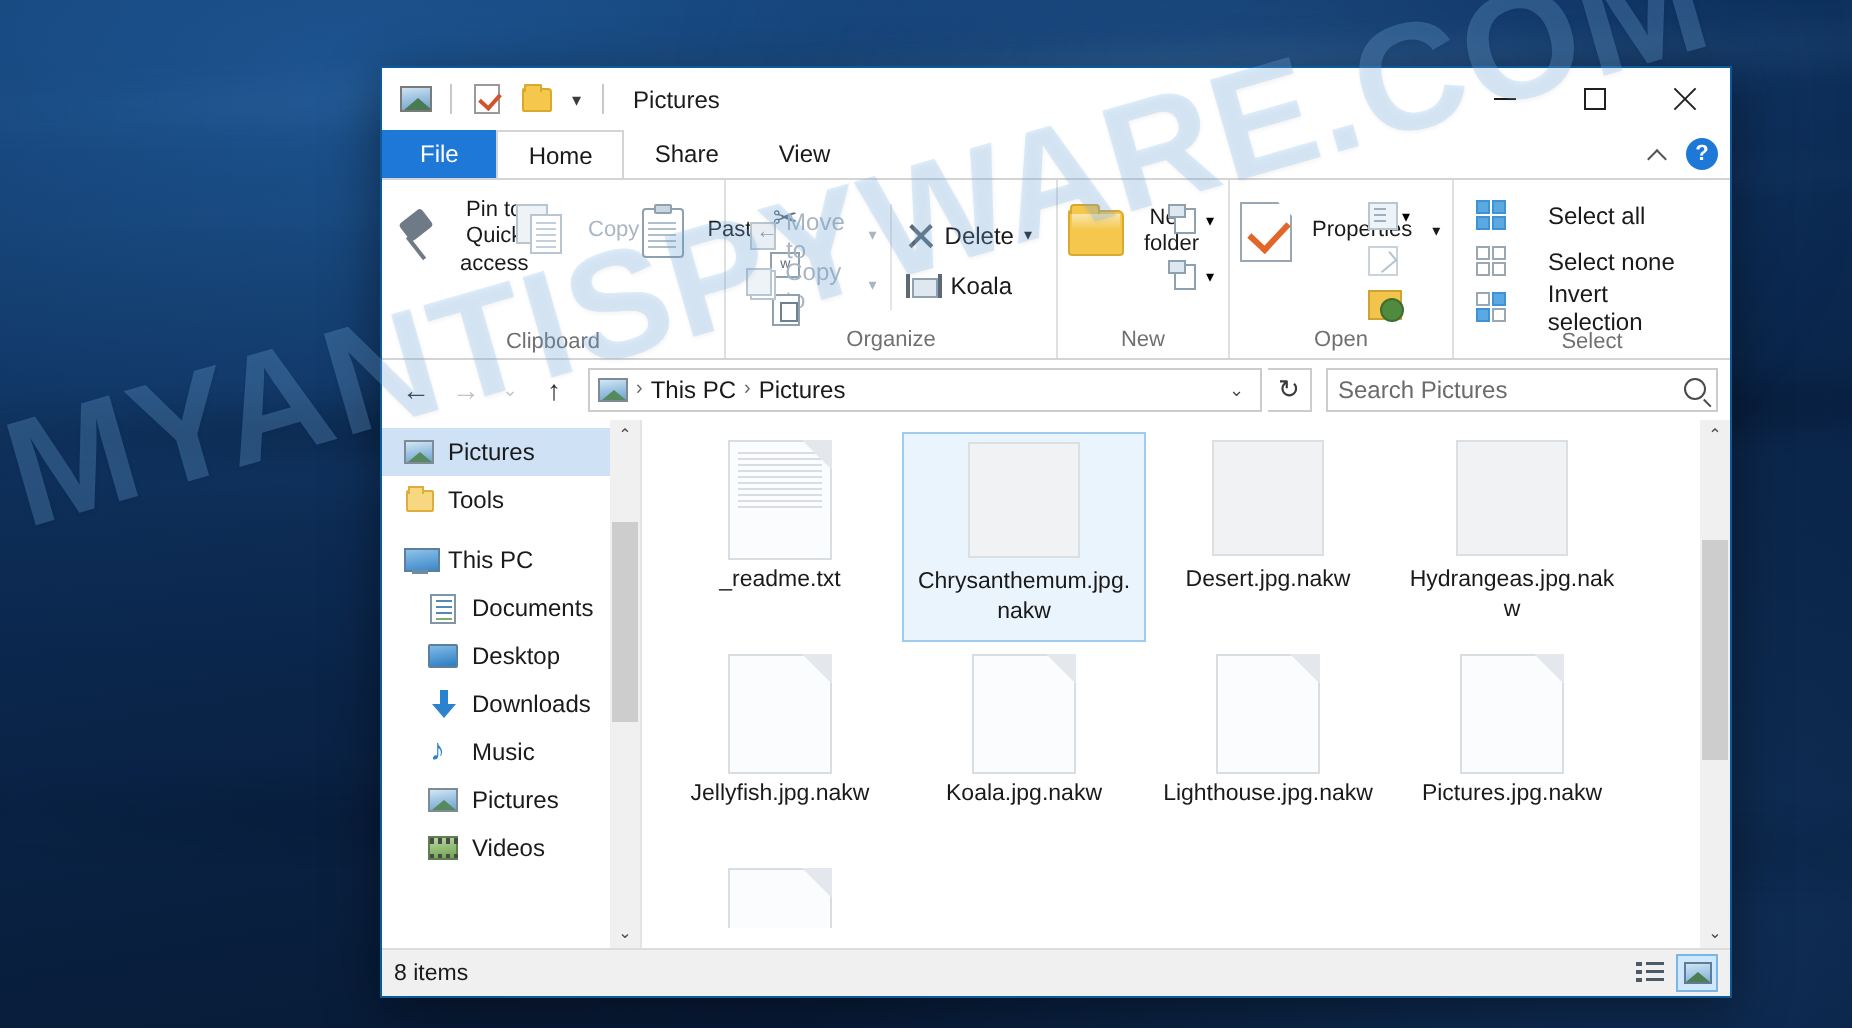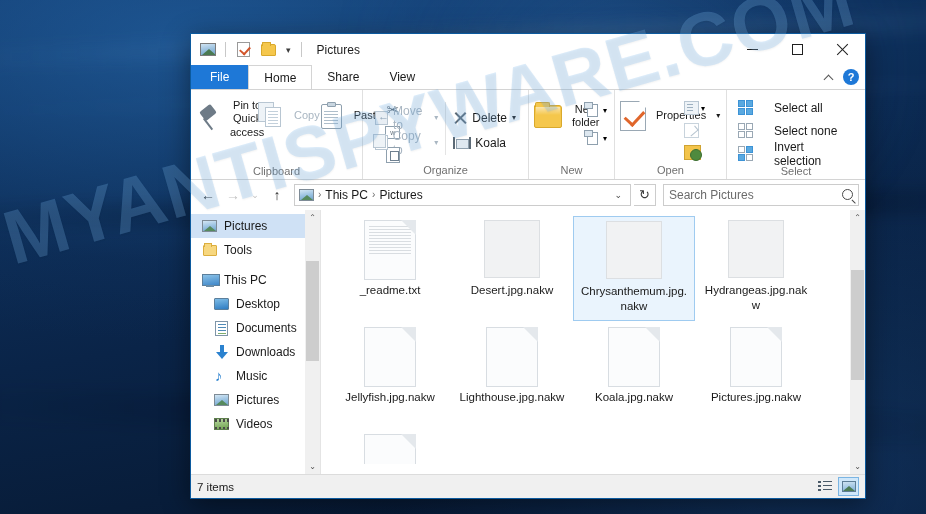--- a/index.html
+++ b/index.html
@@ -915,29 +915,29 @@
           <span>Tools</span>
         </div>
         <div class="sb-item" style="margin-top:6px">
           <span class="sb-icon">
               <span class="ic-pc"></span>
             </span>
           <span>This PC</span>
         </div>
         <div class="sb-item indent">
           <span class="sb-icon">
+              <span class="ic-docs"></span>
+            </span>
+          <span>Documents</span>
+        </div>
+        <div class="sb-item indent">
+          <span class="sb-icon">
               <span class="ic-desktop"></span>
             </span>
           <span>Desktop</span>
-        </div>
-        <div class="sb-item indent">
-          <span class="sb-icon">
-              <span class="ic-docs"></span>
-            </span>
-          <span>Documents</span>
         </div>
         <div class="sb-item indent">
           <span class="sb-icon">
               <span class="ic-dl"></span>
             </span>
           <span>Downloads</span>
         </div>
         <div class="sb-item indent">
           <span class="sb-icon">
               <span class="ic-music">♪</span>
@@ -972,32 +972,32 @@
         <div class="tile">
           <div class="tile-ico">
             <div class="doc-page txt">
                 <span class="lines"></span>
                 <span class="fold"></span>
               </div>
           </div>
           <div class="tile-label">_readme.txt</div>
         </div>
 
+        <div class="tile selected">
+          <div class="tile-ico">
+            <div class="doc-page blank-img"></div>
+          </div>
+          <div class="tile-label">Chrysanthemum.jpg.nakw</div>
+        </div>
+
         <div class="tile">
           <div class="tile-ico">
             <div class="doc-page blank-img"></div>
           </div>
           <div class="tile-label">Desert.jpg.nakw</div>
-        </div>
-
-        <div class="tile selected">
-          <div class="tile-ico">
-            <div class="doc-page blank-img"></div>
-          </div>
-          <div class="tile-label">Chrysanthemum.jpg.nakw</div>
         </div>
 
         <div class="tile">
           <div class="tile-ico">
             <div class="doc-page blank-img"></div>
           </div>
           <div class="tile-label">Hydrangeas.jpg.nakw</div>
         </div>
 
         <div class="tile">
@@ -1008,30 +1008,30 @@
           </div>
           <div class="tile-label">Jellyfish.jpg.nakw</div>
         </div>
 
         <div class="tile">
           <div class="tile-ico">
             <div class="doc-page">
                 <span class="fold"></span>
               </div>
           </div>
-          <div class="tile-label">Lighthouse.jpg.nakw</div>
+          <div class="tile-label">Koala.jpg.nakw</div>
         </div>
 
         <div class="tile">
           <div class="tile-ico">
             <div class="doc-page">
                 <span class="fold"></span>
               </div>
           </div>
-          <div class="tile-label">Koala.jpg.nakw</div>
+          <div class="tile-label">Lighthouse.jpg.nakw</div>
         </div>
 
         <div class="tile">
           <div class="tile-ico">
             <div class="doc-page">
                 <span class="fold"></span>
               </div>
           </div>
           <div class="tile-label">Pictures.jpg.nakw</div>
         </div>
@@ -1050,21 +1050,21 @@
         <div class="vs-arrow">⌃</div>
         <div class="vs-track">
           <div class="vs-thumb" style="top:45px;height:110px"></div>
         </div>
         <div class="vs-arrow">⌄</div>
       </div>
     </div>
   </div>
 
   <div class="statusbar">
-    <span>7 items</span>
+    <span>8 items</span>
     <span class="status-spacer"></span>
     <span class="view-btns">
       <span class="vbtn">
         <span class="vb-details">
             <span class="col1"></span>
             <span class="col2"></span>
           </span>
       </span>
       <span class="vbtn active">
         <span class="vb-large"></span>

